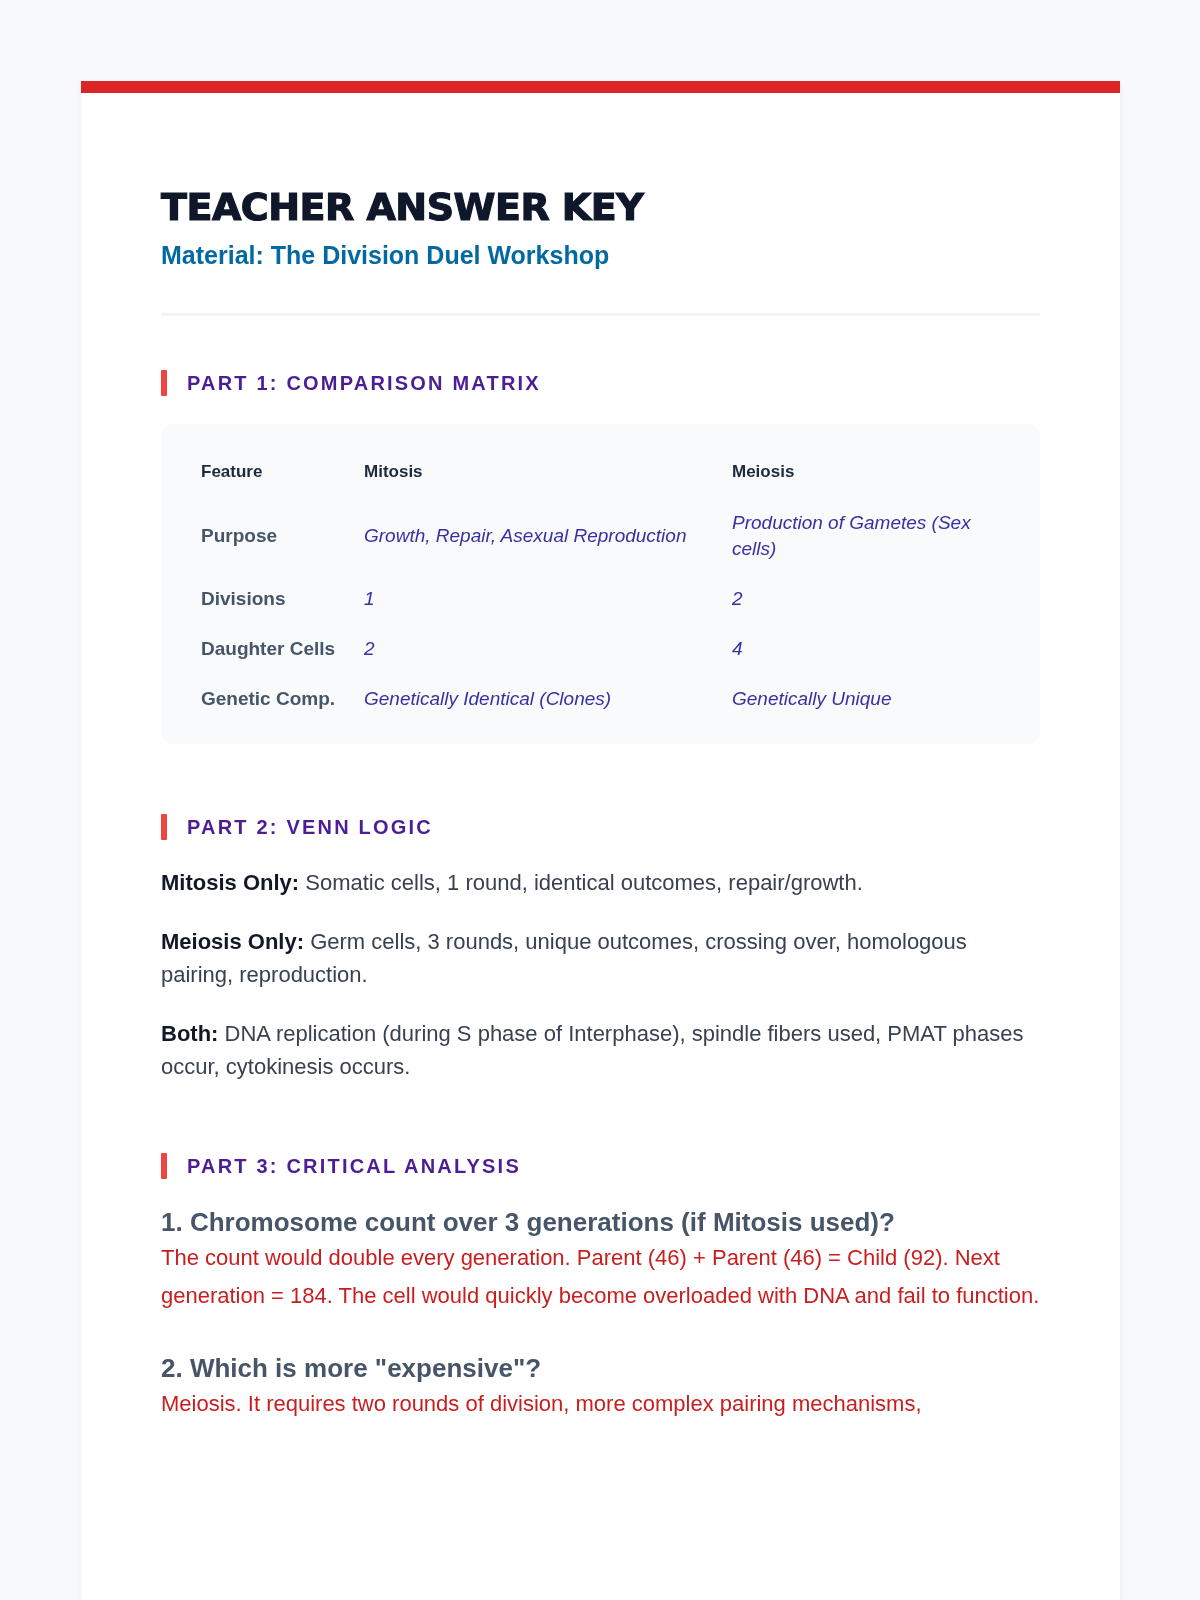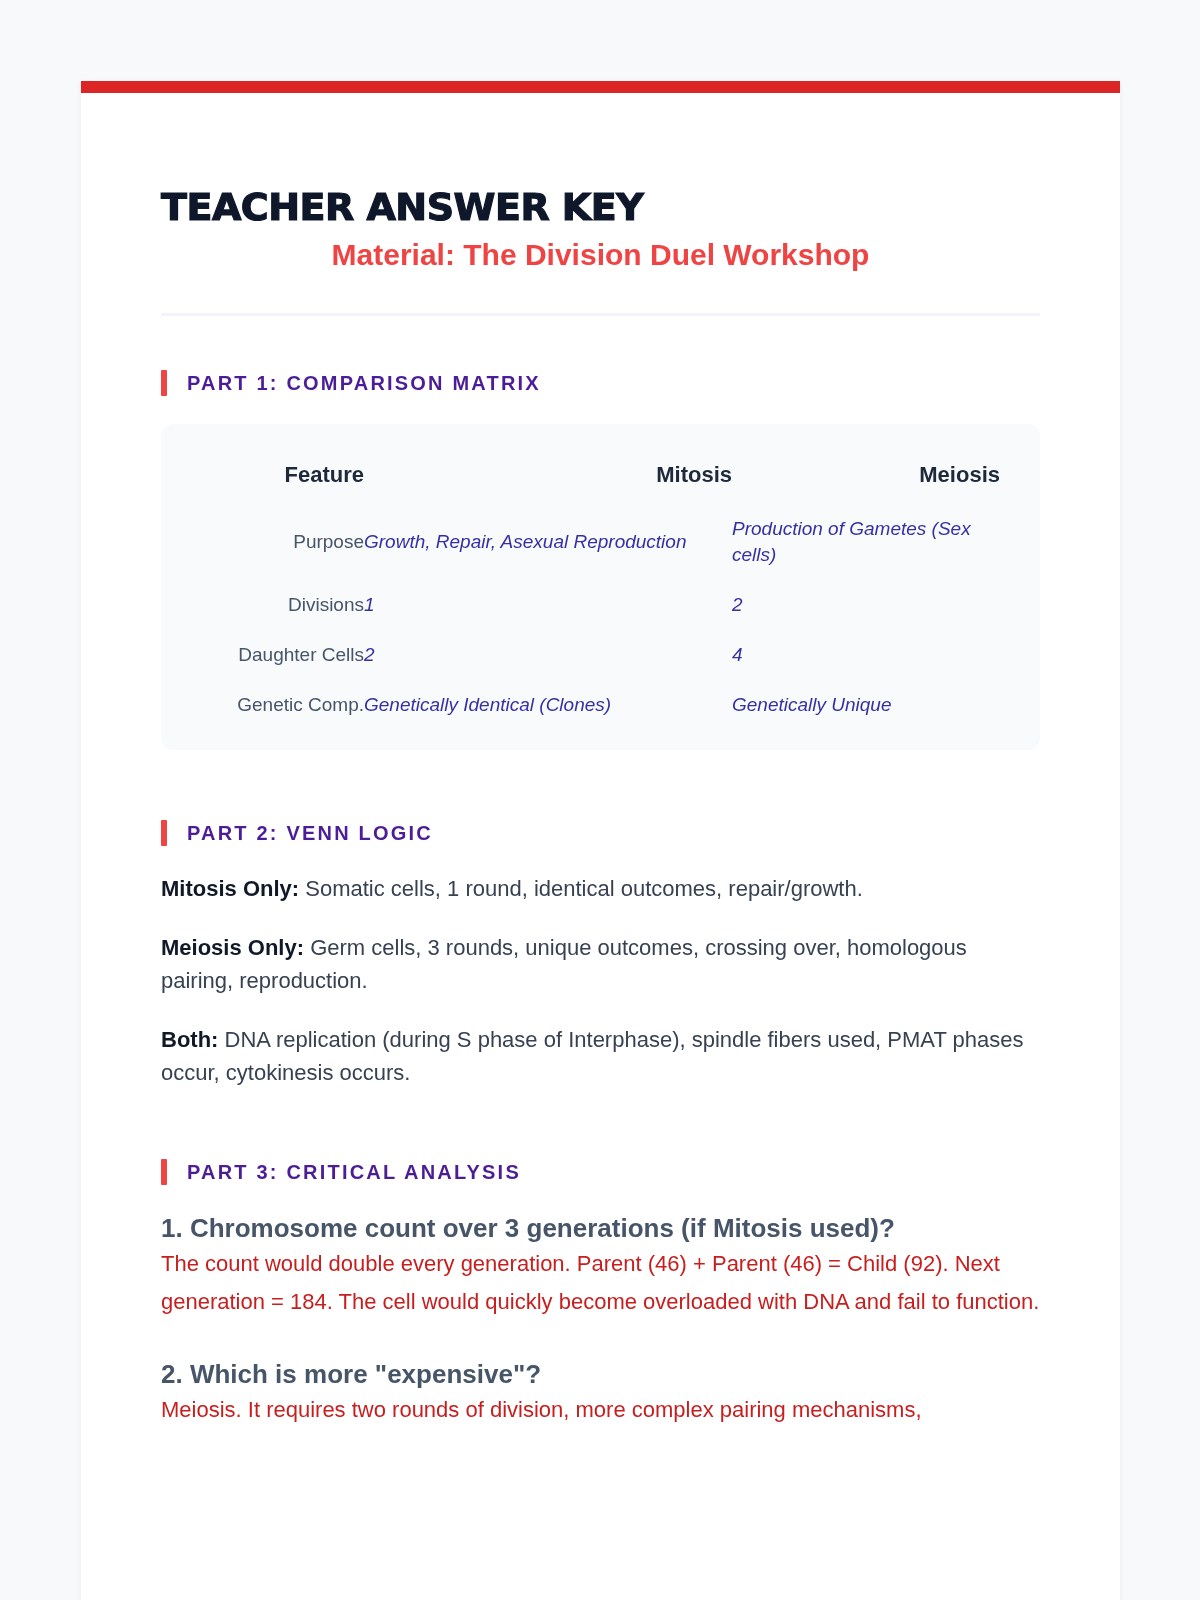--- a/index.html
+++ b/index.html
@@ -33,24 +33,23 @@
       font-weight: 900;
       font-size: 38px;
       letter-spacing: -0.5px;
       line-height: 52px;
       color: #0f172a;
       -webkit-text-stroke: 1.2px #0f172a;
     }
     .subtitle {
       margin-top: 6px;
       font-weight: 700;
-      font-size: 30px;
-      color: #ef4444;
+      font-size: 25px;
+      color: #0369a1;
       line-height: 32px;
-      text-align: center;
     }
     .divider {
       margin-top: 42px;
       height: 3px;
       background: #f1f5f9;
     }
     .section-heading {
       display: flex;
       align-items: center;
       font-weight: 700;
@@ -71,38 +70,37 @@
       margin-top: 28px;
       background: #f8fafc;
       border-radius: 12px;
       padding: 28px 40px 20px 40px;
     }
     table {
       width: 100%;
       border-collapse: collapse;
     }
     th {
-      text-align: right;
-      font-weight: 700;
-      font-size: 22px;
+      text-align: left;
+      font-weight: 700;
+      font-size: 17px;
       color: #1e293b;
       padding: 10px 0 16px 0;
       vertical-align: middle;
     }
     td {
       vertical-align: middle;
       padding: 12px 0;
       font-size: 19px;
       line-height: 26px;
     }
     td.feature {
-      font-weight: 400;
+      font-weight: 700;
       color: #475569;
       width: 163px;
-      text-align: right;
     }
     td.val {
       font-style: italic;
       color: #3730a3;
     }
     td.mitosis { width: 348px; padding-right: 20px; }
     .h2 { margin-top: 70px; }
     .venn p {
       margin: 0;
       font-size: 22px;

